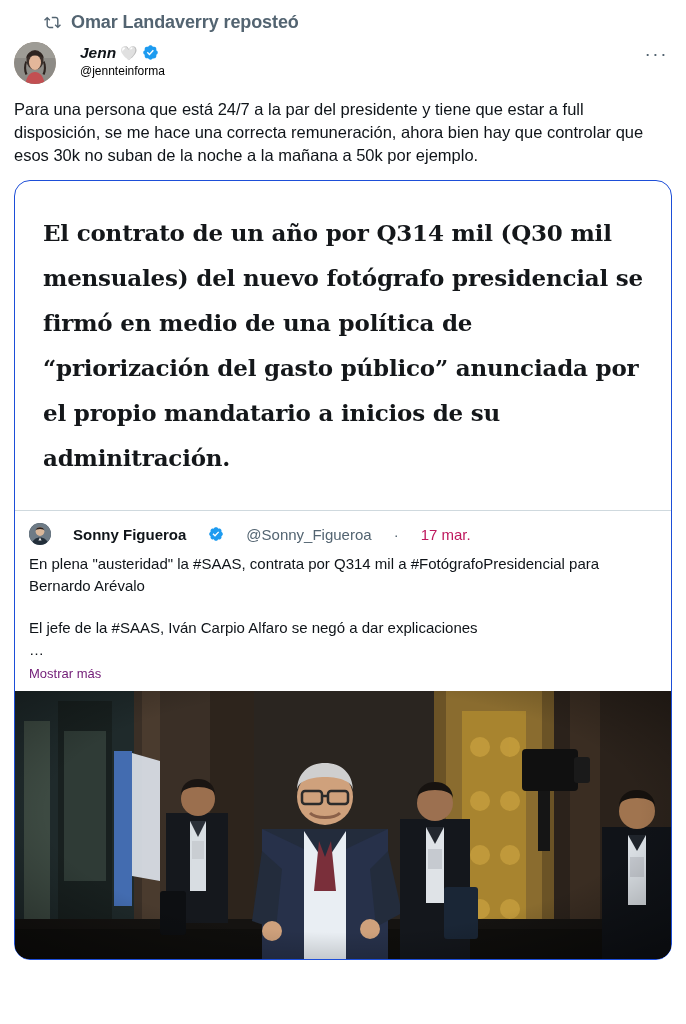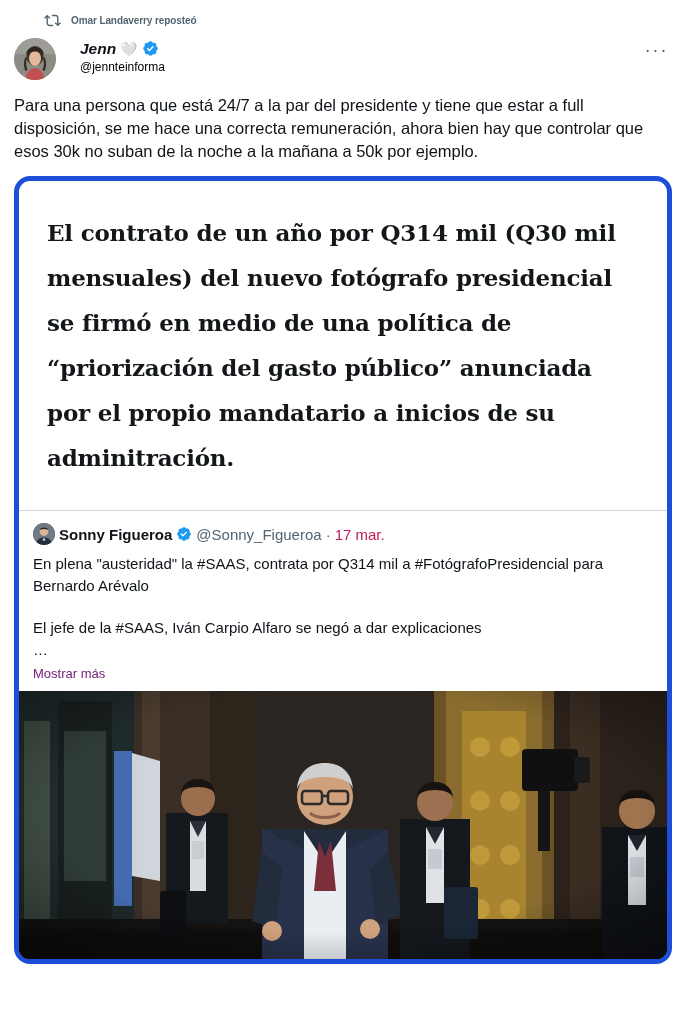--- a/index.html
+++ b/index.html
@@ -30,21 +30,21 @@
     padding: 12px 0 6px 30px;
   }
   .repost-icon {
     width: 17px;
     height: 17px;
     color: #536471;
     flex: 0 0 auto;
     display: block;
   }
   .repost-text {
-    font-size: 10px;
+    font-size: 18px;
     font-weight: bold;
     color: #536471;
     letter-spacing: -0.1px;
   }
 
   
   .author-row {
     display: flex;
     align-items: flex-start;
     gap: 24px;
@@ -108,21 +108,21 @@
     font-size: 16.5px;
     line-height: 1.38;
     color: #0f1419;
     padding: 14px 4px 14px 0;
     white-space: pre-wrap;
     word-wrap: break-word;
   }
 
   
   .card {
-    border: 5px solid #1d4ed8;
+    border: 1px solid #1d4ed8;
     border-radius: 16px;
     overflow: hidden;
     margin-bottom: 0;
     background: #fff;
   }
   .card-headline {
     padding: 30px 28px 30px 28px;
     font-family: "DejaVu Serif", serif;
     font-weight: bold;
     font-size: 23px;
@@ -136,21 +136,21 @@
     background: #cfd9de;
     width: 100%;
   }
 
   .quoted {
     padding: 12px 14px 0 14px;
   }
   .quoted-head {
     display: flex;
     align-items: center;
-    gap: 4px;
+    gap: 22px;
     flex-wrap: nowrap;
   }
   .quoted-avatar {
     width: 22px;
     height: 22px;
     border-radius: 50%;
     overflow: hidden;
     flex: 0 0 auto;
     background: #3a4a5a;
   }

